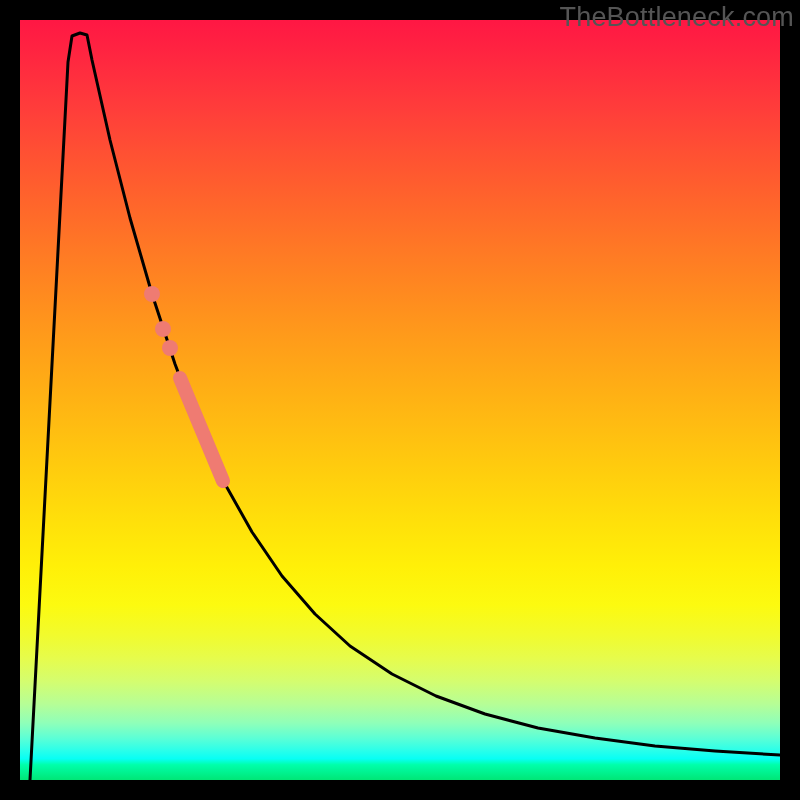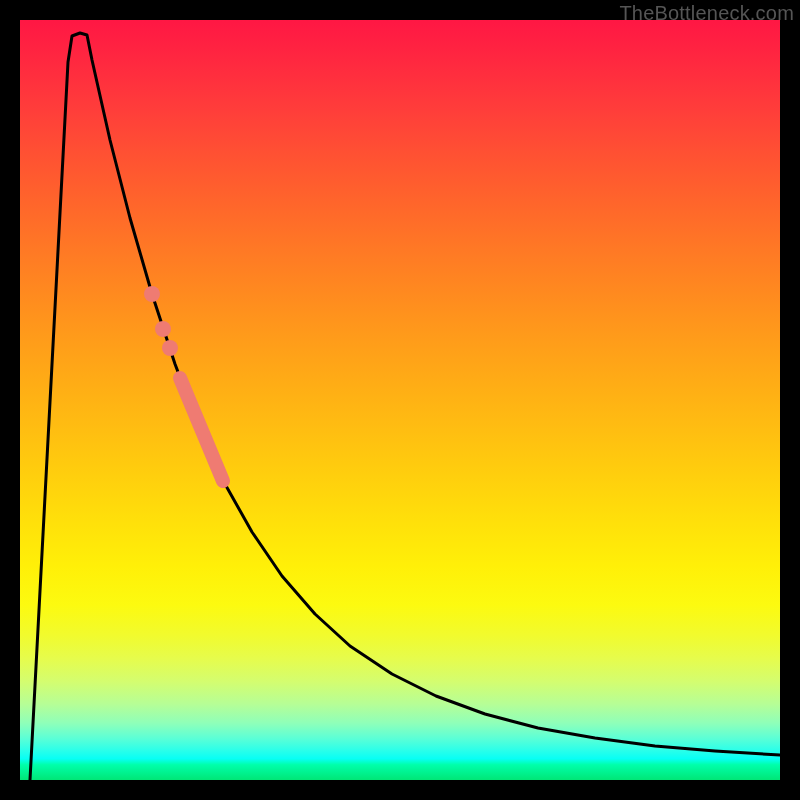--- a/index.html
+++ b/index.html
@@ -47,21 +47,21 @@
       #08fff5 97.2%,
       #00ffaa 98%,
       #00e676 100%
     );
   }
   .watermark {
     position: absolute;
     top: 2px;
     right: 6px;
     color: #555;
-    font-size: 20px;
+    font-size: 27px;
     font-weight: 500;
     letter-spacing: 0.2px;
     z-index: 10;
   }
   svg.curve-layer {
     position: absolute;
     left: 0;
     top: 0;
     width: 760px;
     height: 760px;

